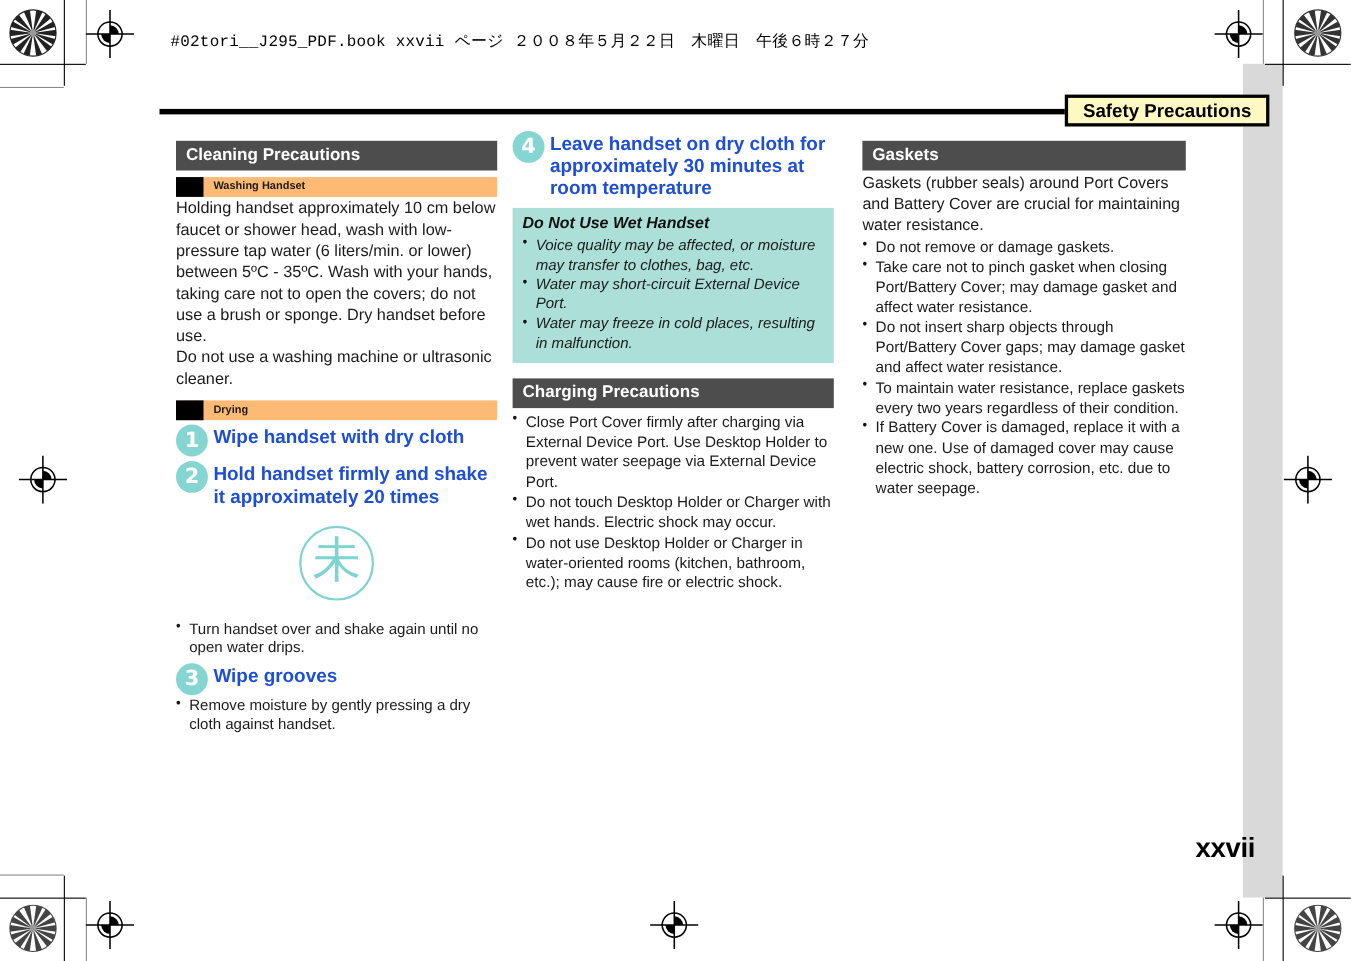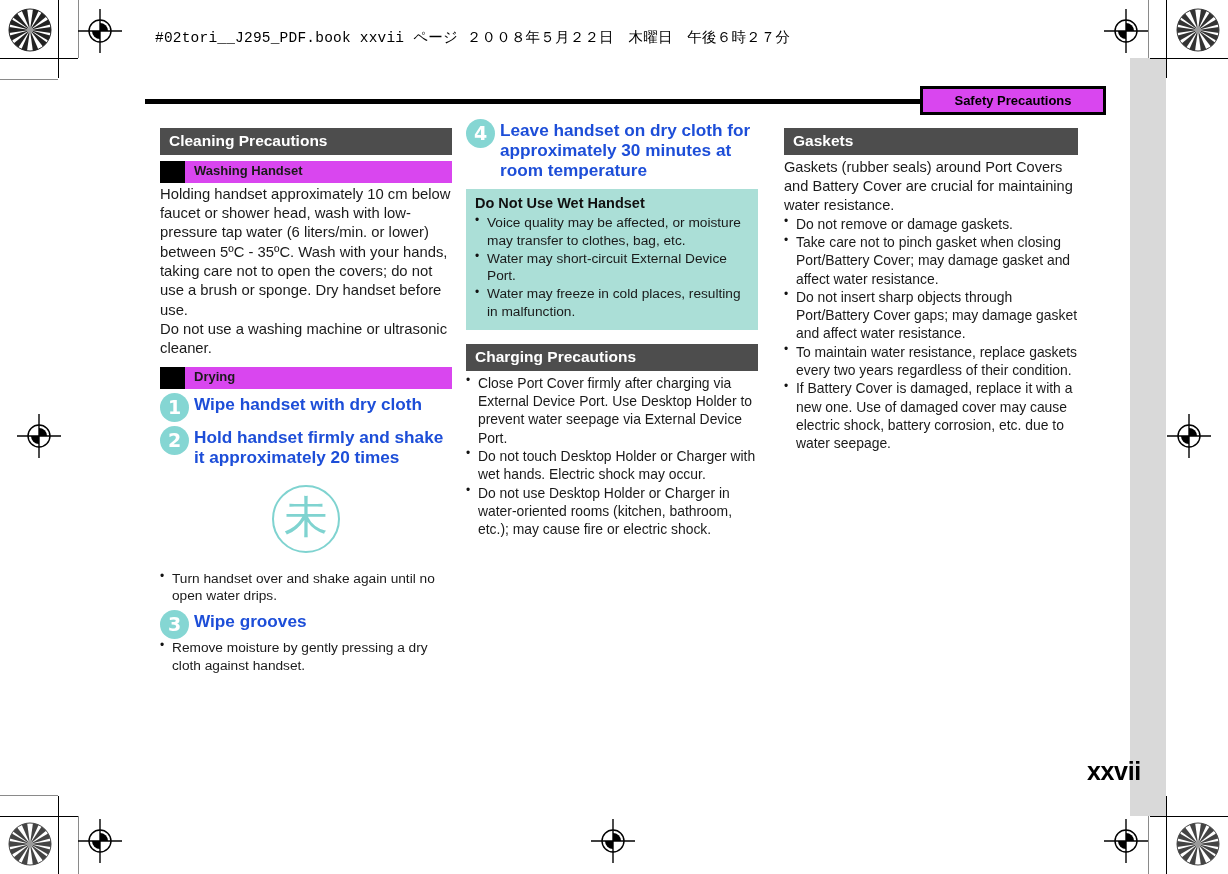--- a/index.html
+++ b/index.html
@@ -50,31 +50,31 @@
   .top-rule {
     position: absolute;
     left: 145px;
     top: 99px;
     width: 955px;
     height: 5px;
     background: #000;
   }
   .tab {
     position: absolute;
-    left: 920px;
+    left: 968px;
     top: 86px;
     width: 186px;
     height: 29px;
-    background: #d946ef;
+    background: #fef9c3;
     border: 3px solid #000;
     box-sizing: border-box;
     display: flex;
     align-items: center;
     justify-content: center;
-    font-size: 13px;
+    font-size: 17px;
     font-weight: bold;
     color: #000;
     z-index: 3;
   }
 
   
   .col {
     position: absolute;
     top: 128px;
     width: 292px;
@@ -86,23 +86,23 @@
   .secbar {
     background: #4d4d4d;
     color: #fff;
     font-size: 15.5px;
     font-weight: bold;
     padding: 4px 9px 5px 9px;
     line-height: 1.15;
     margin-bottom: 6px;
   }
   .subbar {
-    background: #d946ef;
+    background: #fdba74;
     color: #1a1a1a;
-    font-size: 13px;
+    font-size: 10px;
     font-weight: bold;
     line-height: 1.15;
     padding: 3px 6px 4px 34px;
     position: relative;
     margin-bottom: 2px;
   }
   .subbar::before {
     content: "";
     position: absolute;
     left: 0; top: 0; bottom: 0;
@@ -193,20 +193,21 @@
     line-height: 1;
     padding-bottom: 3px;
     box-sizing: border-box;
   }
 
   
   .notebox {
     background: #abdfd7;
     padding: 6px 9px 9px 9px;
     margin-top: 9px;
+    font-style: italic;
   }
   .notebox .note-title {
     font-size: 14.5px;
     font-weight: bold;
     color: #111;
     line-height: 1.2;
     margin-bottom: 1px;
   }
   .notebox ul.bullets > li { font-size: 13.7px; line-height: 1.305; }
 

